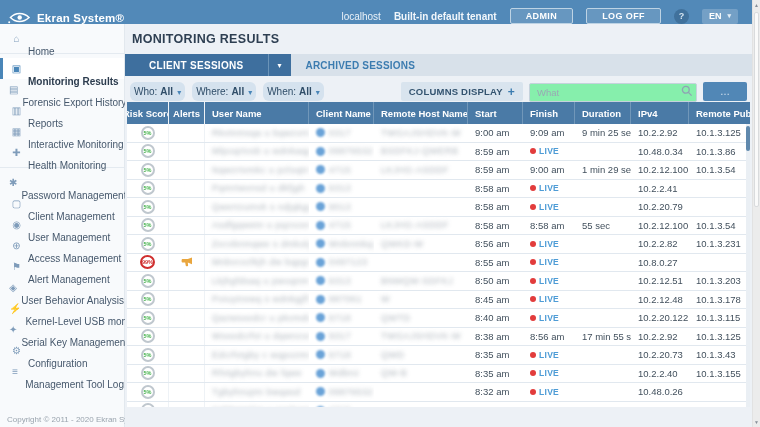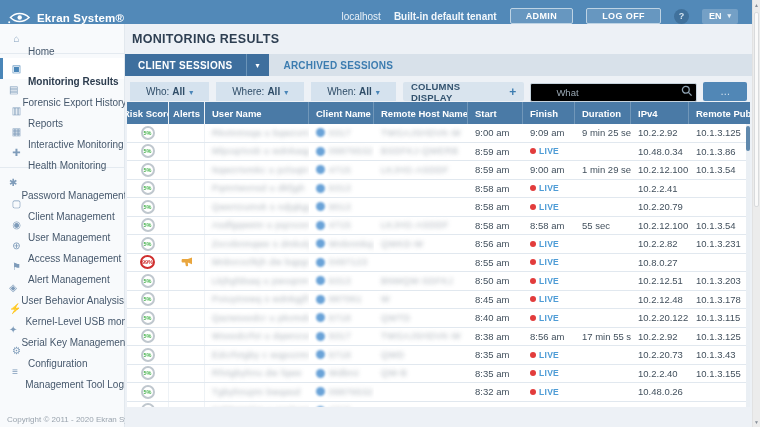--- a/index.html
+++ b/index.html
@@ -27,35 +27,35 @@
   .side-item.active { border-left-color:#4a86b8; background:#fff; }
   .side-item.active .slabel { font-weight:bold; color:#2c3c4e; }
   .side-item.active .sicon { color:#4a86b8; }
   .copyright { position:absolute; bottom:3px; left:7px; font-size:8px; color:#9aa4ae; white-space:nowrap; }
 
   
   .main { position:absolute; top:24px; left:125px; right:8px; bottom:0; background:#edf1f6; overflow:hidden; }
   .page-title { margin:8px 0 0 7px; font-size:12.5px; font-weight:bold; color:#2e3f52; letter-spacing:.3px; height:15px; }
 
   .tabstrip { margin-top:7px; height:22px; background:#d8e1ea; display:flex; align-items:stretch; }
-  .tab-active { background:#3e6f9e; color:#fff; font-size:10px; font-weight:bold; letter-spacing:.3px; display:flex; align-items:center; padding:0 13px; cursor:pointer; }
+  .tab-active { background:#3e6f9e; color:#fff; font-size:10px; font-weight:bold; letter-spacing:.3px; display:flex; align-items:center; padding:0 24px; cursor:pointer; }
   .tab-caret { width:23px; background:#3e6f9e; border-left:1px solid #6b94b8; display:flex; align-items:center; justify-content:center; cursor:pointer; }
   .tab-caret::after { content:"▾"; color:#fff; font-size:8px; }
   .tab-link { display:flex; align-items:center; margin-left:15px; color:#3c7cb0; font-size:10px; font-weight:bold; letter-spacing:.2px; cursor:pointer; }
 
   .filterbar { margin:6px 2px 0 2px; height:19px; display:flex; align-items:center; padding:0 3px; }
-  .chip { background:#d5e2ee; border-radius:0; height:19px; display:flex; align-items:center; padding:0 16px; margin-right:7px; font-size:10px; color:#2f4d68; cursor:pointer; white-space:nowrap; }
+  .chip { background:#d5e2ee; border-radius:6px; height:19px; display:flex; align-items:center; padding:0 4px; margin-right:7px; font-size:10px; color:#2f4d68; cursor:pointer; white-space:nowrap; }
   .chip b { margin-left:3px; }
   .chip .caret::after { content:"▾"; color:#4a86b8; font-size:8px; margin-left:4px; }
   .chip.more { font-weight:bold; color:#24384c; }
   .right-tools { margin-left:auto; display:flex; align-items:flex-end; gap:6px; }
   .cols-chip { background:#d9e4ee; border-radius:2px; height:19px; display:flex; align-items:center; padding:0 8px; font-size:9.5px; font-weight:bold; color:#33536f; letter-spacing:.2px; cursor:pointer; }
   .cols-chip .plus { color:#3c7cb0; font-size:12px; margin-left:5px; font-weight:bold; }
   .searchbox { position:relative; width:168px; height:19px; }
-  .searchbox input { width:100%; height:100%; border:1px solid #c5d2dc; border-radius:2px; padding:0 20px 0 25px; font-size:9.5px; color:#51606d; font-family:"Liberation Sans", sans-serif; background:#000000; }
+  .searchbox input { width:100%; height:100%; border:1px solid #c5d2dc; border-radius:2px; padding:0 20px 0 7px; font-size:9.5px; color:#51606d; font-family:"Liberation Sans", sans-serif; background:#86efac; }
   .searchbox input::placeholder { color:#9aa8b4; }
   .search-ico { position:absolute; right:4px; top:3px; }
   .go-btn { width:44px; height:19px; background:#5187b6; border-radius:2px; color:#d9e7f2; font-size:10px; display:flex; align-items:center; justify-content:center; cursor:pointer; }
 
   .total-line { margin:6px 0 4px 7px; font-size:10px; font-weight:bold; color:#3c7cb0; height:12px; }
 
   
   .table { margin:1px 2px 0 2px; background:#fff; position:relative; }
   .thead { height:22px; background:#4a7aa6; display:flex; }
   .th { display:flex; align-items:center; padding-left:7px; font-size:9.5px; font-weight:bold; color:#fff; border-right:1px solid rgba(255,255,255,.22); white-space:nowrap; overflow:hidden; }

